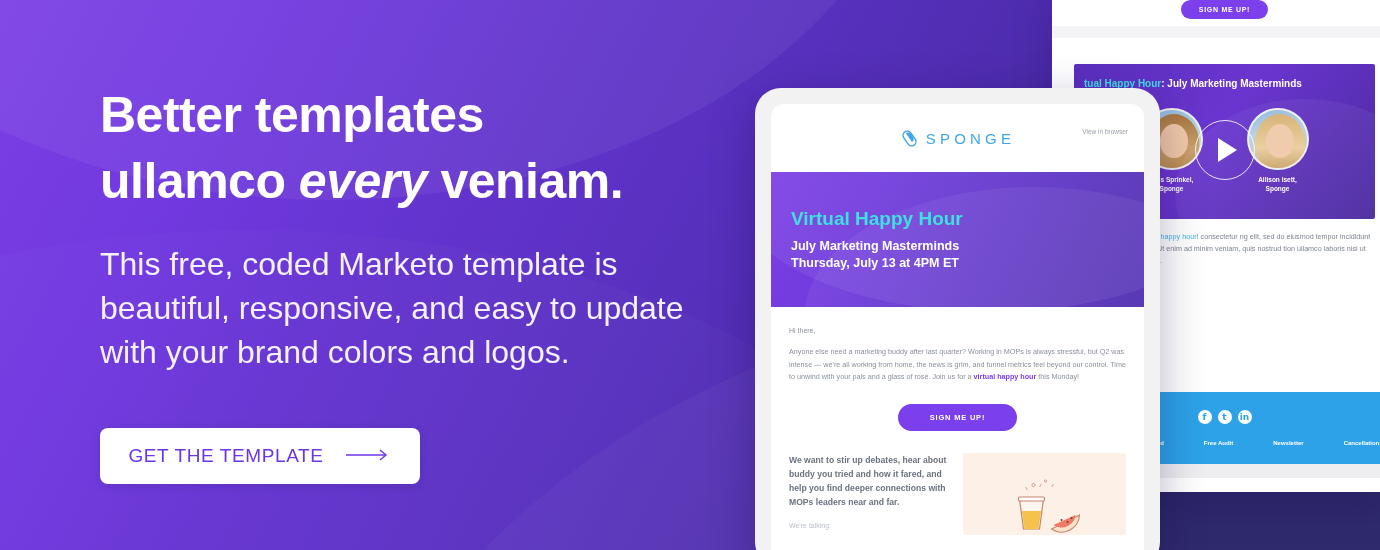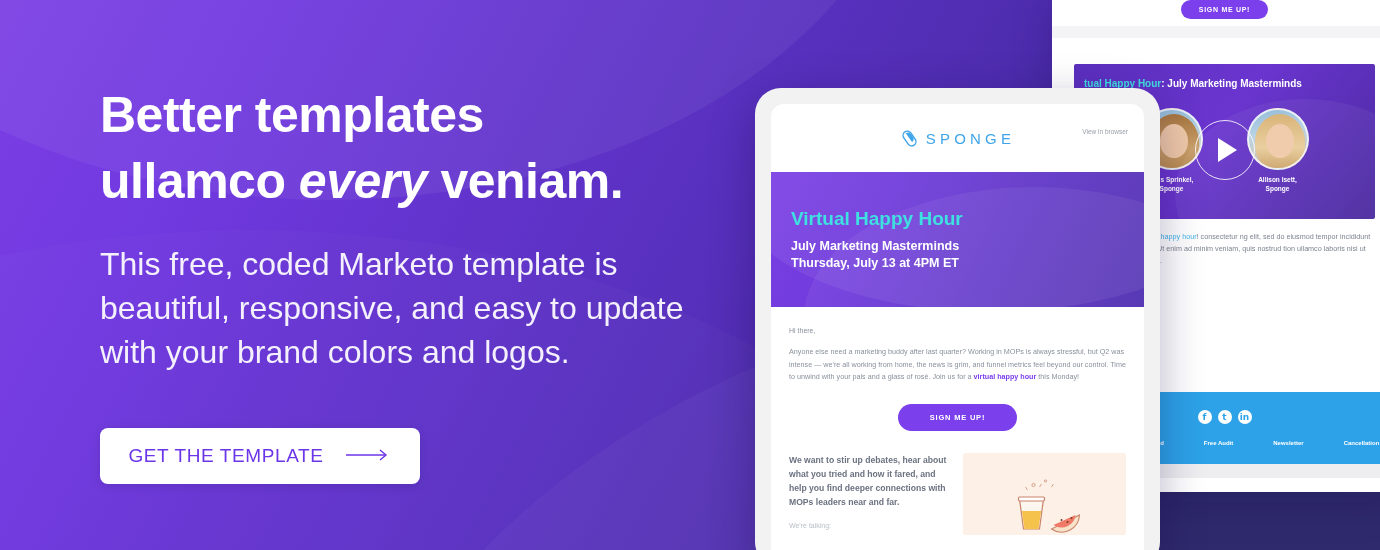--- a/index.html
+++ b/index.html
@@ -373,21 +373,21 @@
       <div class="p-para">
         <span>Anyone else need a marketing buddy after last quarter? Working in MOPs is always stressful, but Q2 was intense — we're all working from home, the news is grim, and funnel metrics feel beyond our control. Time to unwind with your pals and a glass of rosé. Join us for a </span><span class="plnk">virtual happy hour</span><span> this Monday!</span>
       </div>
 
       <div class="p-cta-wrap">
         <div class="p-cta">SIGN ME UP!</div>
       </div>
 
       <div class="p-cols">
         <div class="p-col-l">
-          <p>We want to stir up debates, hear about what you tried and how it fared, and help you find deeper connections with MOPs leaders near and far.</p>
+          <p>We want to stir up debates, hear about buddy you tried and how it fared, and help you find deeper connections with MOPs leaders near and far.</p>
           <p class="note">We're talking:</p>
         </div>
         <div class="p-col-r">
           <div class="illus-art">
             <svg width="100%" height="60" viewBox="0 0 110 60">
               <g stroke="#d9a08a" stroke-width="1" fill="none">
                 <circle cx="44" cy="10" r="1.6"></circle>
                 <circle cx="56" cy="6" r="1.1"></circle>
                 <path d="M50 12 l2 -3 M62 12 l2 -3 M38 15 l-2 -3"></path>
               </g>

